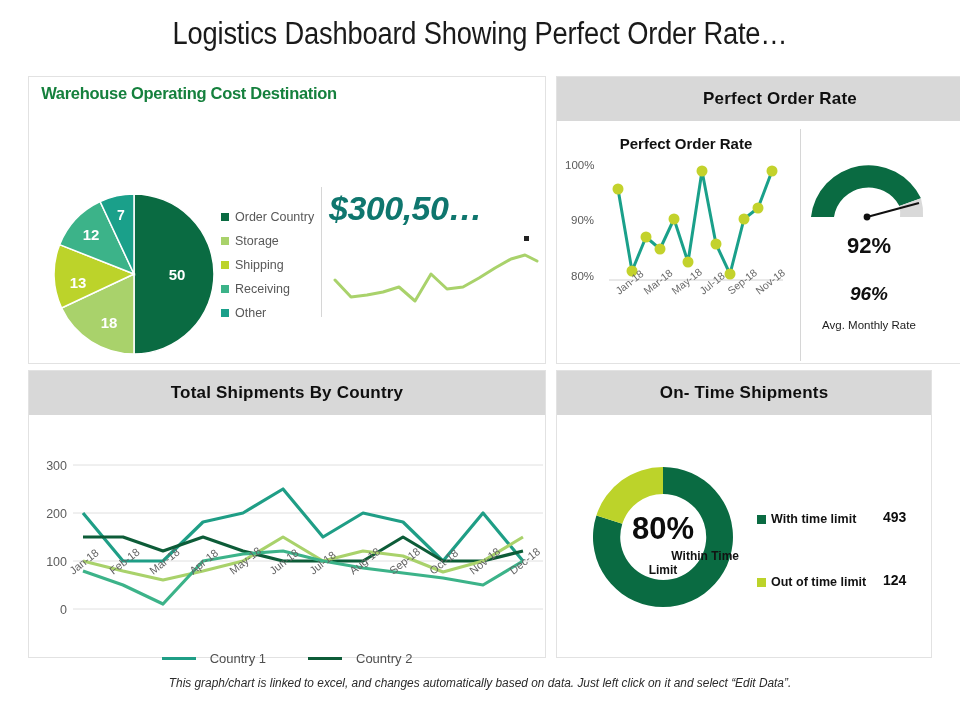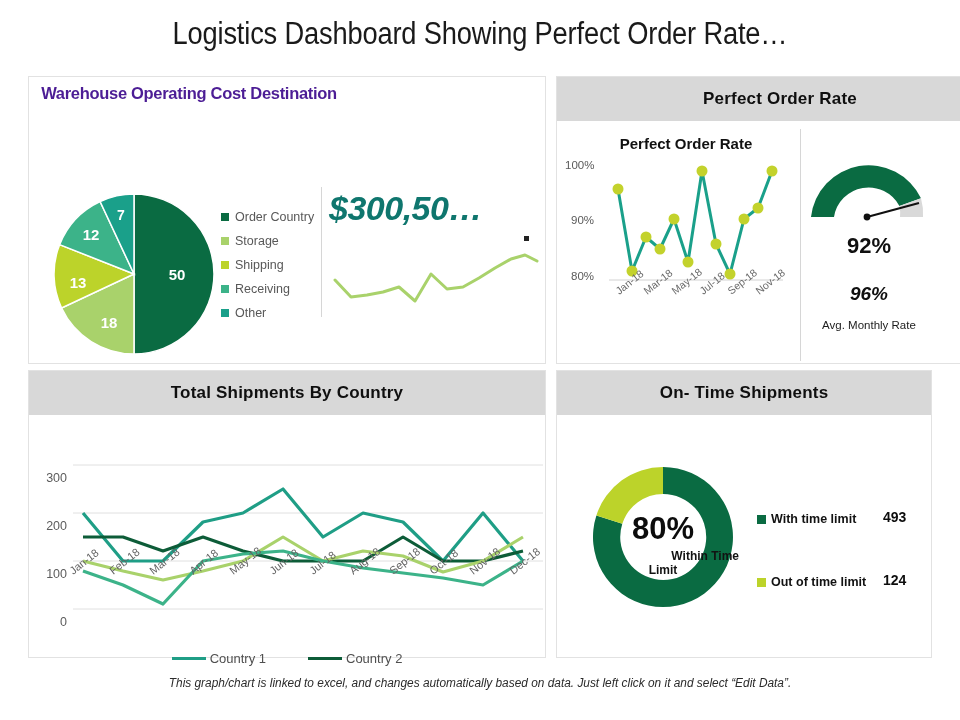--- a/index.html
+++ b/index.html
@@ -35,21 +35,21 @@
   .panel-body { position: relative; width: 100%; height: calc(100% - 44px); background:#fff; }
 
   #panel-cost      { left: 28px;  top: 76px;  width: 518px; height: 288px; }
   #panel-por       { left: 556px; top: 76px;  width: 448px; height: 288px; }
   #panel-ship      { left: 28px;  top: 370px; width: 518px; height: 288px; }
   #panel-ontime    { left: 556px; top: 370px; width: 376px; height: 288px; }
 
   
   .pie-title {
     position: absolute; left: 10px; top: 6px; width: 300px;
-    text-align: center; font-size: 16.5px; font-weight: bold; color: #4c1d95;
+    text-align: center; font-size: 16.5px; font-weight: bold; color: #15803d;
     line-height: 20px; letter-spacing: -0.3px;
   }
   .vdiv { position: absolute; background: #d6d6d6; width: 1px; }
 
   .pie-legend { position: absolute; left: 192px; top: 128px; }
   .pie-legend .lrow { display: flex; align-items: center; height: 24px; }
   .pie-legend .sw { width: 8px; height: 8px; margin-right: 6px; display:inline-block; }
   .pie-legend .lbl { font-size: 12.5px; color: #585858; white-space: nowrap; }
 
   .bignum {
@@ -68,28 +68,28 @@
   .xtick {
     position: absolute; font-size: 10.5px; color: #6a6a6a;
     transform: rotate(-38deg); transform-origin: left top; white-space: nowrap;
   }
   .gauge-val {
     position: absolute; text-align: center; font-weight: bold; color: #101010;
   }
   .gauge-sub { position: absolute; text-align: center; font-size: 11.5px; color: #1c1c1c; }
 
   
-  .ytick { position: absolute; font-size: 12.5px; color: #5c5c5c; text-align: right; margin-top: 12px; }
+  .ytick { position: absolute; font-size: 12.5px; color: #5c5c5c; text-align: right; }
   .xtick2 {
     position: absolute; font-size: 11px; color: #636363;
     transform: rotate(-38deg); transform-origin: left top; white-space: nowrap;
   }
   .ship-legend { position: absolute; left: 0; top: 236px; width: 100%;
                  display: flex; justify-content: center; gap: 42px; align-items: center; }
-  .ship-legend .li { display: flex; align-items: center; gap: 4px; }
+  .ship-legend .li { display: flex; align-items: center; gap: 14px; }
   .ship-legend .line { width: 34px; height: 3px; display: inline-block; }
   .ship-legend .nm { font-size: 13px; color: #4f4f4f; }
 
   
   .donut-center { position: absolute; text-align: center; }
   .donut-pct { font-size: 31px; font-weight: bold; color: #0c0c0c; line-height: 32px; }
   .donut-cap { font-size: 12px; font-weight: bold; color: #121212; line-height: 14px; }
   .ot-legend-row { position: absolute; display: flex; align-items: center; }
   .ot-sw { width: 9px; height: 9px; margin-right: 5px; }
   .ot-name { font-size: 12.5px; font-weight: bold; color: #121212; white-space: nowrap; }

